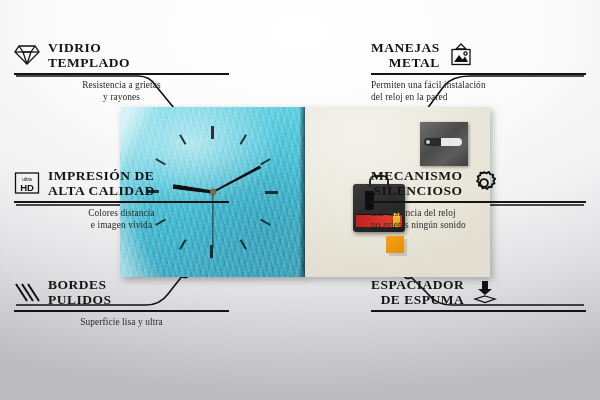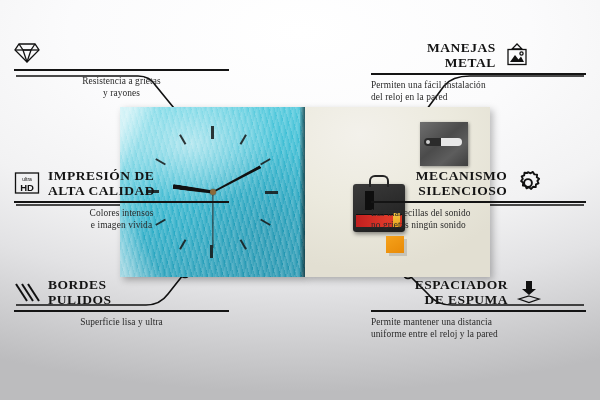--- a/index.html
+++ b/index.html
@@ -88,21 +88,21 @@
   .feat { position:absolute; width:215px; }
   .feat .head { display:flex; align-items:center; gap:8px; }
   .feat .title { font-size:13.5px; font-weight:700; letter-spacing:.5px;
                  line-height:1.12; text-transform:uppercase; color:#141414; }
   .feat .rule { height:1.6px; background:#141414; margin-top:3px; }
   .feat .sub { font-size:9.4px; line-height:1.28; color:#2a2a2a; margin-top:4px;
                letter-spacing:.1px; }
   .feat.left .head { justify-content:flex-start; }
   .feat.left .title { text-align:left; }
   .feat.left .sub { text-align:center; }
-  .feat.right .head { justify-content:center; }
+  .feat.right .head { justify-content:flex-start; }
   .feat.right .title { text-align:right; }
   .feat.right .sub { text-align:left; }
   .ico { width:26px; height:26px; flex:0 0 26px; display:flex; align-items:center; justify-content:center; }
   .ico svg { display:block; }
 
   .f1 { left:14px; top:40px; }
   .f2 { left:14px; top:168px; }
   .f3 { left:14px; top:277px; }
   .f4 { right:14px; top:40px; }
   .f5 { right:14px; top:168px; }
@@ -200,20 +200,24 @@
         <svg width="26" height="22" viewBox="0 0 26 22">
             <g fill="none" stroke="#111" stroke-width="1.3">
           <path d="M5 2 H21 L25 8 L13 20 L1 8 Z"></path>
               <path d="M1 8 H25"></path>
           <path d="M5 2 L9 8 L13 20"></path>
               <path d="M21 2 L17 8 L13 20"></path>
               <path d="M9 8 H17"></path>
         </g>
           </svg>
       </span>
+      <span class="title">
+        <span>VIDRIO</span><br>
+        <span>TEMPLADO</span>
+      </span>
     </div>
     <div class="rule"></div>
     <div class="sub">
       <span>Resistencia a grietas</span><br>
       <span>y rayones</span>
     </div>
   </div>
 
   <div class="feat left f2">
     <div class="head">
@@ -224,21 +228,21 @@
           <text x="13" y="19.5" font-family="Liberation Sans, sans-serif" font-size="9.5" font-weight="bold" text-anchor="middle" fill="#111">HD</text>
         </svg>
       </span>
       <span class="title">
         <span>IMPRESIÓN DE</span><br>
         <span>ALTA CALIDAD</span>
       </span>
     </div>
     <div class="rule"></div>
     <div class="sub">
-      <span>Colores intensos</span><br>
+      <span>Colores distancia</span><br>
       <span>e imagen vívida</span>
     </div>
   </div>
 
   <div class="feat left f3">
     <div class="head">
       <span class="ico">
         <svg width="26" height="22" viewBox="0 0 26 22">
             <g stroke="#111" stroke-width="2" fill="none">
           <path d="M2 3 L13 20"></path>
@@ -292,38 +296,34 @@
         <svg width="26" height="26" viewBox="0 0 26 26">
             <g fill="none" stroke="#111" stroke-width="1.9">
           <path d="M13 2.2 l2.6 1.1 2.3-1.4 1.5 2.5 2.7.2 -.3 2.7 2.3 1.5 -1.7 2.1 1.1 2.5 -2.5 1 -.3 2.7 -2.7-.3 -1.8 2.1 -2.1-1.7 -2.5 1.1 -1-2.5 -2.7-.3 .3-2.7 -2.1-1.8 1.7-2.1 -1.1-2.5 2.5-1 .3-2.7 2.7.3 Z" stroke-linejoin="round"></path>
           <circle cx="13" cy="13" r="3.9"></circle>
         </g>
           </svg>
       </span>
     </div>
     <div class="rule"></div>
     <div class="sub">
-      <span>Las manecillas del sonido</span><br>
+      <span>Las distancia del reloj</span><br>
       <span>no grietas ningún sonido</span>
     </div>
   </div>
 
   <div class="feat right f6">
     <div class="head">
       <span class="title">
         <span>ESPACIADOR</span><br>
         <span>DE ESPUMA</span>
       </span>
       <span class="ico">
         <svg width="26" height="24" viewBox="0 0 26 24">
           <path d="M10 1 H16 V9 H20 L13 15 L6 9 H10 Z" fill="#111"></path>
           <path d="M13 16 L23 19 L13 22.5 L3 19 Z" fill="none" stroke="#111" stroke-width="1.3"></path>
         </svg>
       </span>
     </div>
     <div class="rule"></div>
-    <div class="sub">
-      <span>Permite mantener una distancia</span><br>
-      <span>uniforme entre el reloj y la pared</span>
-    </div>
   </div>
 
 </div>
 
 </body></html>

